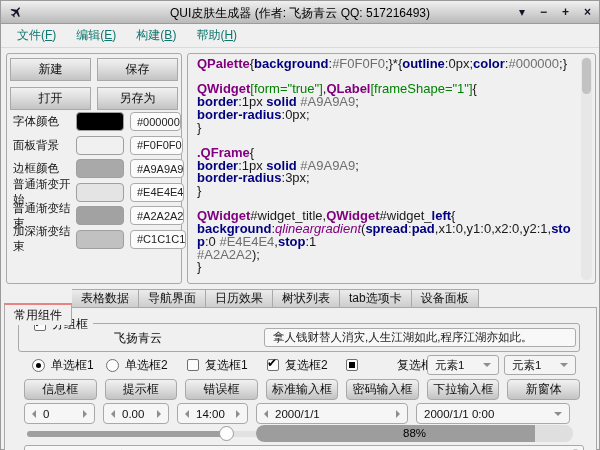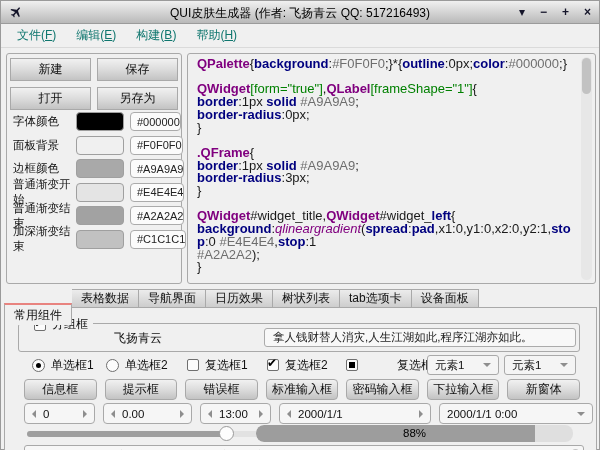--- a/index.html
+++ b/index.html
@@ -240,28 +240,28 @@
         <div class="btn">下拉输入框</div>
         <div class="btn">新窗体</div>
       </div>
 
     <div class="spin-row" id="spin-row">
         <div class="spin" style="width: 71px;">
           <span class="tri-l"></span>
           <span class="val">0</span>
           <span class="tri-r"></span>
         </div>
-        <div class="spin" style="width: 89px;">
+        <div class="spin" style="width: 66px;">
           <span class="tri-l"></span>
           <span class="val">0.00</span>
           <span class="tri-r"></span>
         </div>
         <div class="spin" style="width: 71px;">
           <span class="tri-l"></span>
-          <span class="val">13:00</span>
+          <span class="val">14:00</span>
           <span class="tri-r"></span>
         </div>
         <div class="spin" style="width: 152px;">
           <span class="tri-l"></span>
           <span class="val">2000/1/1</span>
           <span class="tri-r"></span>
         </div>
         <div class="combo2" style="width: 154px;">
           <span>2000/1/1 0:00</span>
           <span class="tri-d"></span>

